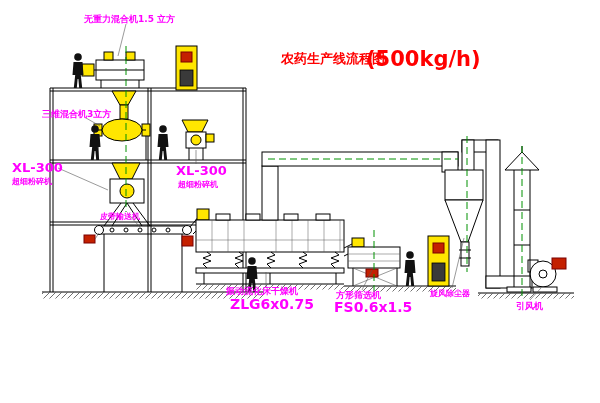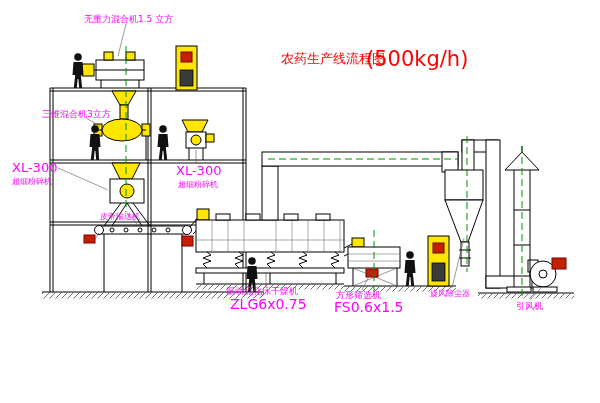--- a/index.html
+++ b/index.html
@@ -1,17 +1,17 @@
 <!DOCTYPE html>
 <html><head>
 <meta charset="utf-8">
 <style>
   html,body{margin:0;padding:0;background:#fff;}
   .stage{position:relative;width:600px;height:351px;background:#ffffff;overflow:hidden;
-         font-family:"DejaVu Sans",sans-serif;}
+         font-family:"DejaVu Sans",sans-serif;font-weight:bold;}
   svg{display:block;}
   .s{stroke:#000;fill:none;stroke-width:1;}
   .sf{stroke:#000;fill:#fff;stroke-width:1;}
   .y{stroke:#000;fill:#ffe600;stroke-width:1;}
   .r{stroke:#7a0000;fill:#c42000;stroke-width:1;}
   .dk{stroke:#000;fill:#3a3a3a;stroke-width:.8;}
   .g{stroke:#009100;stroke-width:1;stroke-dasharray:7 4;fill:none;}
   .thin{stroke:#555;stroke-width:.6;fill:none;}
   .iv{stroke:#555;stroke-width:.5;}
   text{font-family:"DejaVu Sans",sans-serif;}

